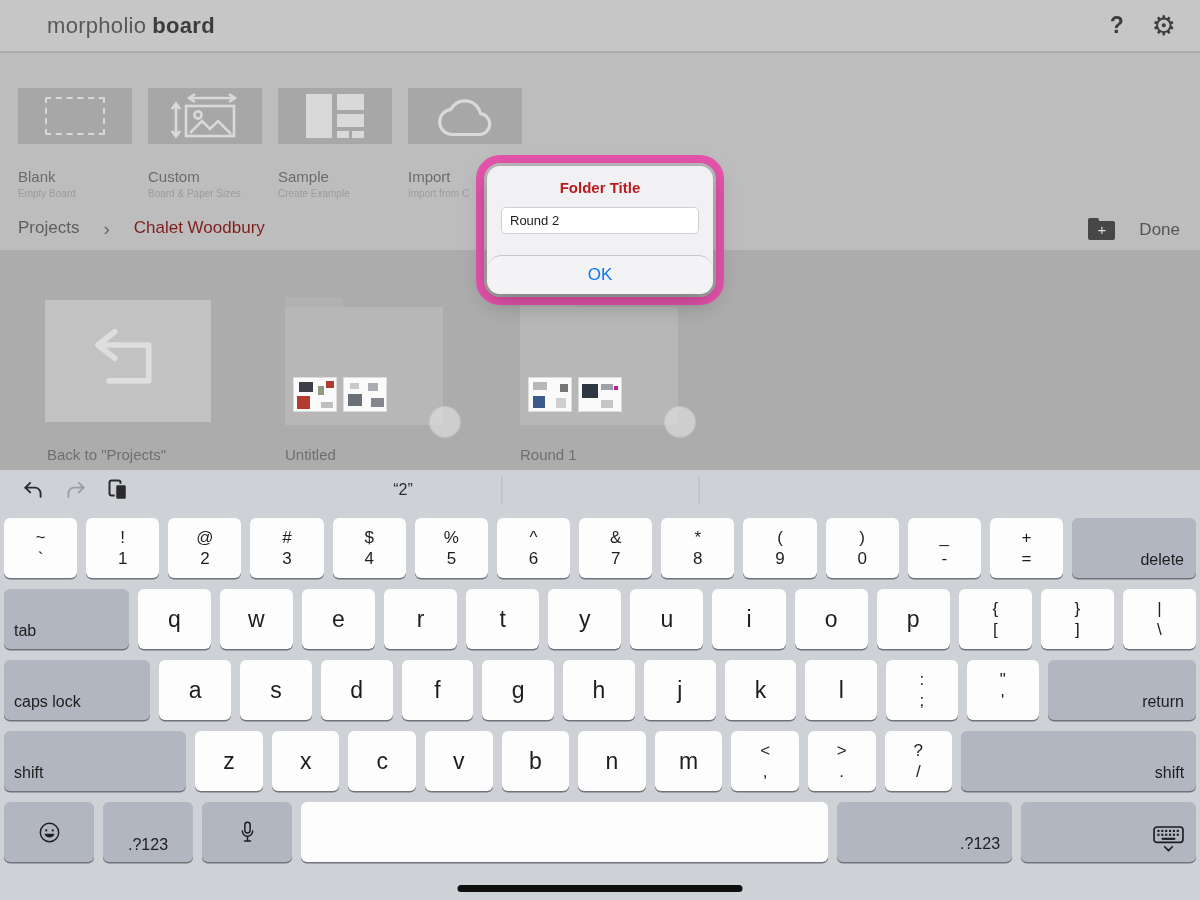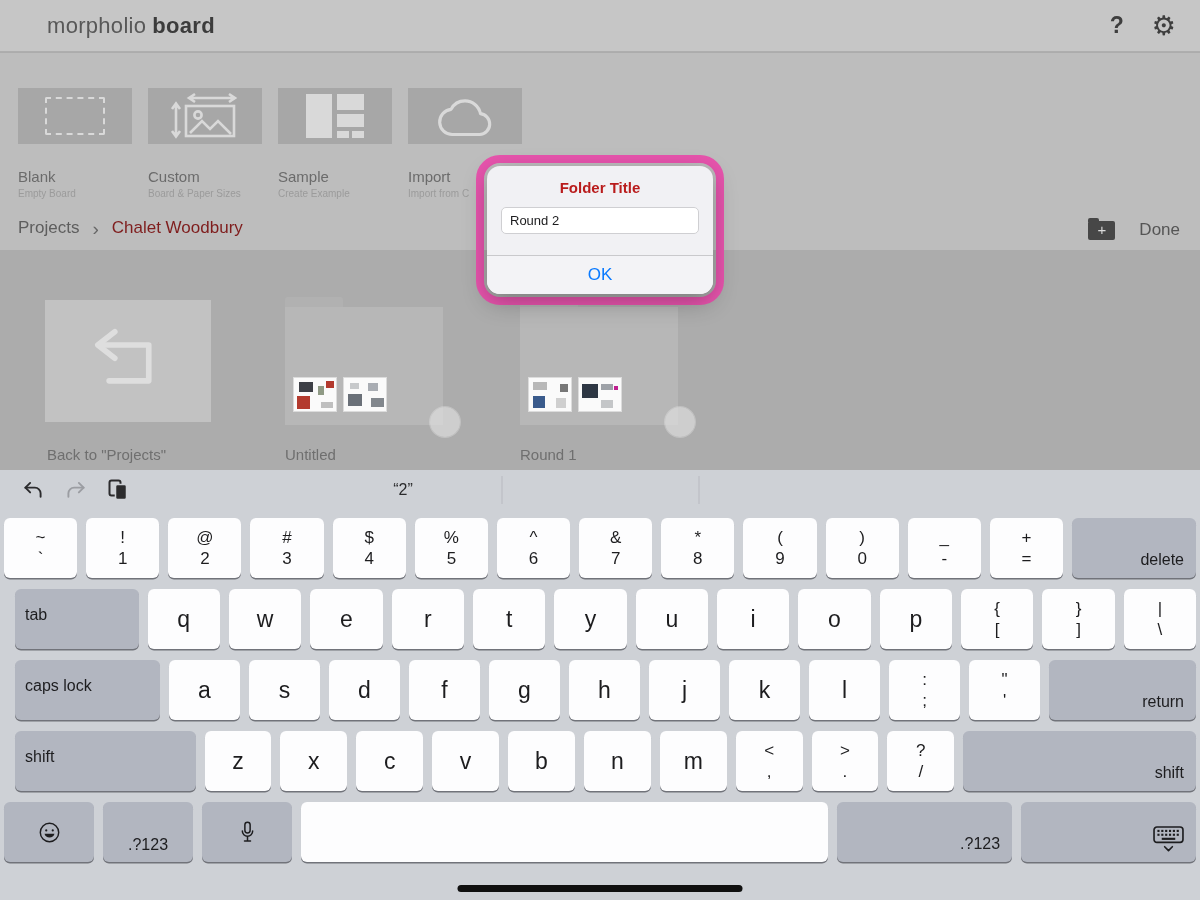--- a/index.html
+++ b/index.html
@@ -18,21 +18,21 @@
 
   
   .upper { position:absolute; top:53px; left:0; right:0; height:197px; background:#bdbdbd; z-index:1; }
   .tiles { position:absolute; top:35px; left:18px; display:flex; gap:16px; }
   .tile { width:114px; }
   .tile-box { width:114px; height:56px; background:#a7a7a7; display:flex; align-items:center; justify-content:center; }
   .tile-title { margin-top:24px; font-size:15px; color:#6b6b6b; }
   .tile-sub { margin-top:3px; font-size:10px; color:#9b9b9b; white-space:nowrap; }
   .blank-rect { width:60px; height:38px; border:2px dashed #d9d9d9; border-radius:2px; }
 
-  .breadcrumb { position:absolute; left:18px; bottom:12px; display:flex; align-items:center; gap:13px; font-size:17px; }
+  .breadcrumb { position:absolute; left:18px; bottom:12px; display:flex; align-items:center; gap:24px; font-size:17px; }
   .crumb-root { color:#5e5e5e; }
   .crumb-sep { color:#666; font-size:19px; line-height:1; padding-top:1px; }
   .crumb-current { color:#7f1d1d; }
   .done-area { position:absolute; right:20px; bottom:10px; display:flex; align-items:center; gap:24px; }
   .folder-add { position:relative; width:27px; height:19px; background:#474747; border-radius:2px; }
   .folder-add::before { content:""; position:absolute; top:-3px; left:0; width:11px; height:4px; background:#474747; border-radius:2px 2px 0 0; }
   .folder-add-plus { position:absolute; inset:0; color:#dcdcdc; font-size:15px; line-height:18px; text-align:center; }
   .done-label { font-size:17px; color:#555; }
 
   
@@ -79,21 +79,21 @@
   .sug-cell + .sug-cell { border-left:1px solid #b7bac0; }
 
   .kb-rows { padding:8px 4px 0; display:flex; flex-direction:column; gap:11px; }
   .kb-row { display:flex; gap:9px; height:60px; }
   .key { flex:1 1 0; min-width:0; background:#fdfdfe; border-radius:6px; position:relative; color:#1d1d1f;
     box-shadow:0 1.5px 0 rgba(107,110,117,.95); display:flex; align-items:center; justify-content:center; }
   .key.gray { background:#b2b6c0; }
   .key .char { font-size:23px; }
   .key .dual { display:flex; flex-direction:column; align-items:center; font-size:17px; line-height:1.25; }
   .key .flabel { font-size:16px; }
-  .key.align-bl { justify-content:flex-start; align-items:center; padding:0 0 9px 10px;margin-left:11px; }
+  .key.align-bl { justify-content:flex-start; align-items:flex-end; padding:0 0 9px 10px; }
   .key.align-br { justify-content:flex-end; align-items:flex-end; padding:0 12px 9px 0; }
   .key.align-bc { align-items:flex-end; padding-bottom:8px; }
   .home-indicator { position:absolute; bottom:8px; left:50%; transform:translateX(-50%); width:285px; height:7px; border-radius:4px; background:#101010; }
 </style>
 </head>
 <body>
 
 <div class="titlebar">
   <div class="brand">
     <span class="brand-light">morpholio</span><span class="brand-bold">board</span>
@@ -198,21 +198,21 @@
   <div class="card-label lbl-untitled">Untitled</div>
   <div class="card-label lbl-round1">Round 1</div>
 </div>
 
 <div class="dialog-wrap" id="dialog-ring" style="border-color: rgb(231, 84, 173);">
   <div class="dialog">
     <div class="dialog-title">Folder Title</div>
     <div class="dialog-input-row">
       <input class="dialog-input" value="Round 2" style="">
     </div>
-    <button class="dialog-ok" id="dialog-ok" style="color: rgb(10, 122, 255);">OK</button>
+    <button class="dialog-ok" id="dialog-ok" style="color: rgb(10, 122, 255); border-radius: 15px;">OK</button>
   </div>
 </div>
 
 <div class="keyboard">
   <div class="kb-accessory">
     <div class="acc-icons">
       <span class="acc-btn">
         <svg width="22" height="19" viewBox="0 0 22 20">
           <g fill="none" stroke="#2b2b2d" stroke-width="2" stroke-linecap="round" stroke-linejoin="round">
             <path d="M8 2 L3 7 L8 12"></path>

